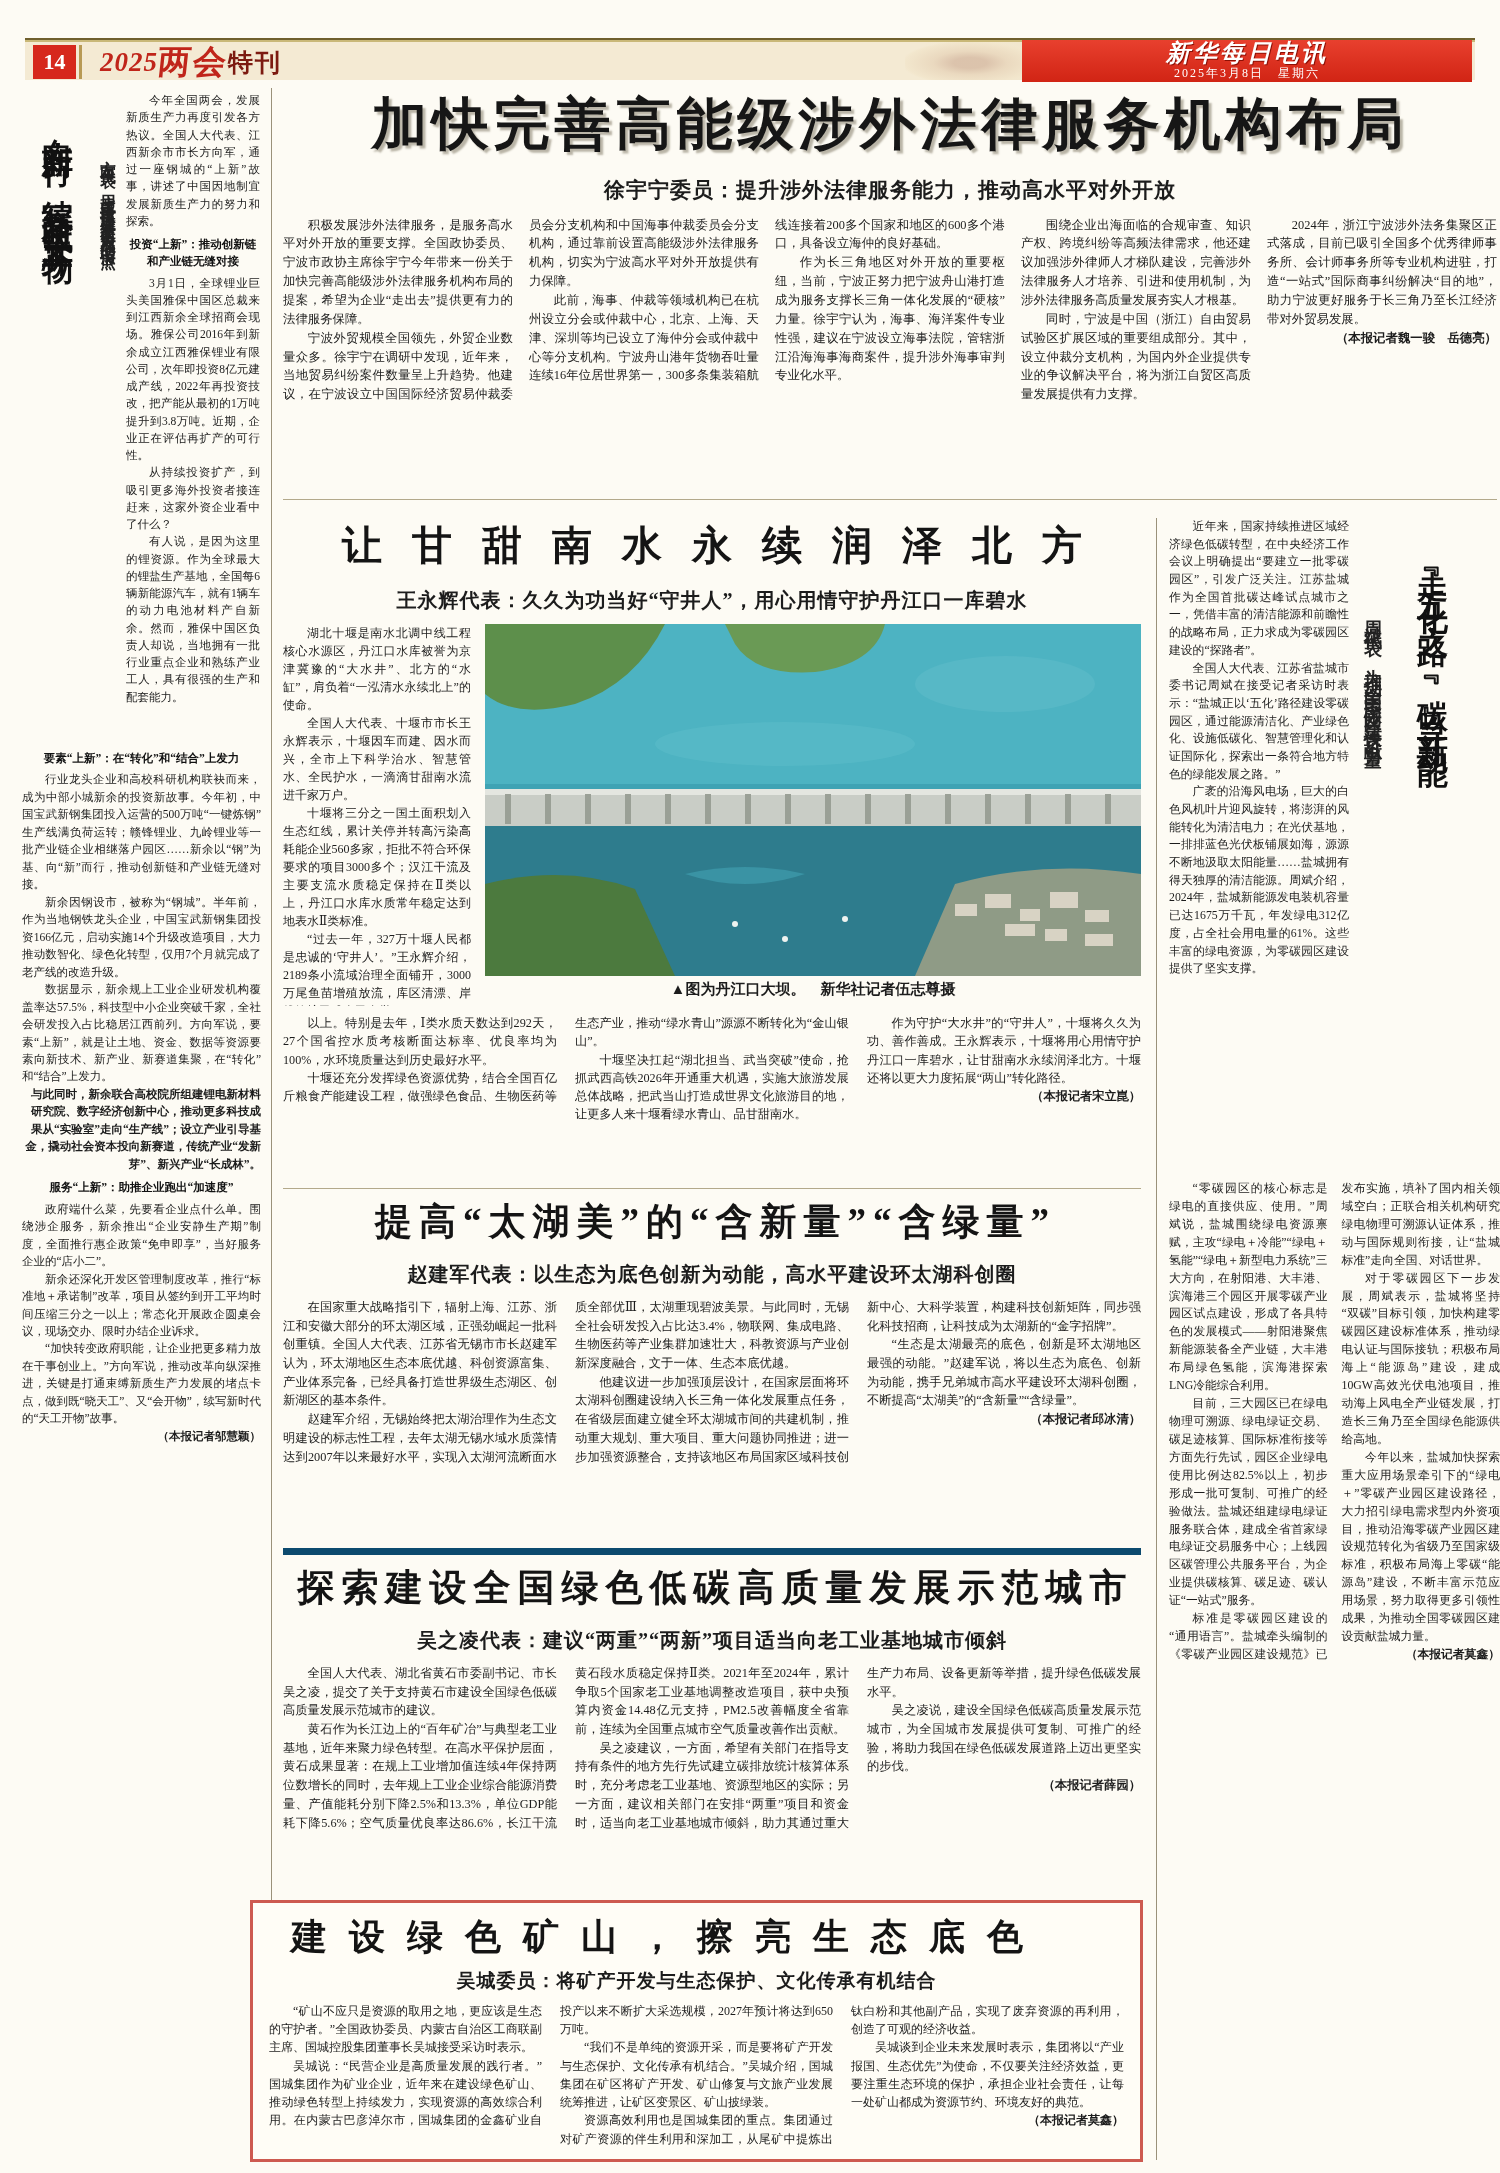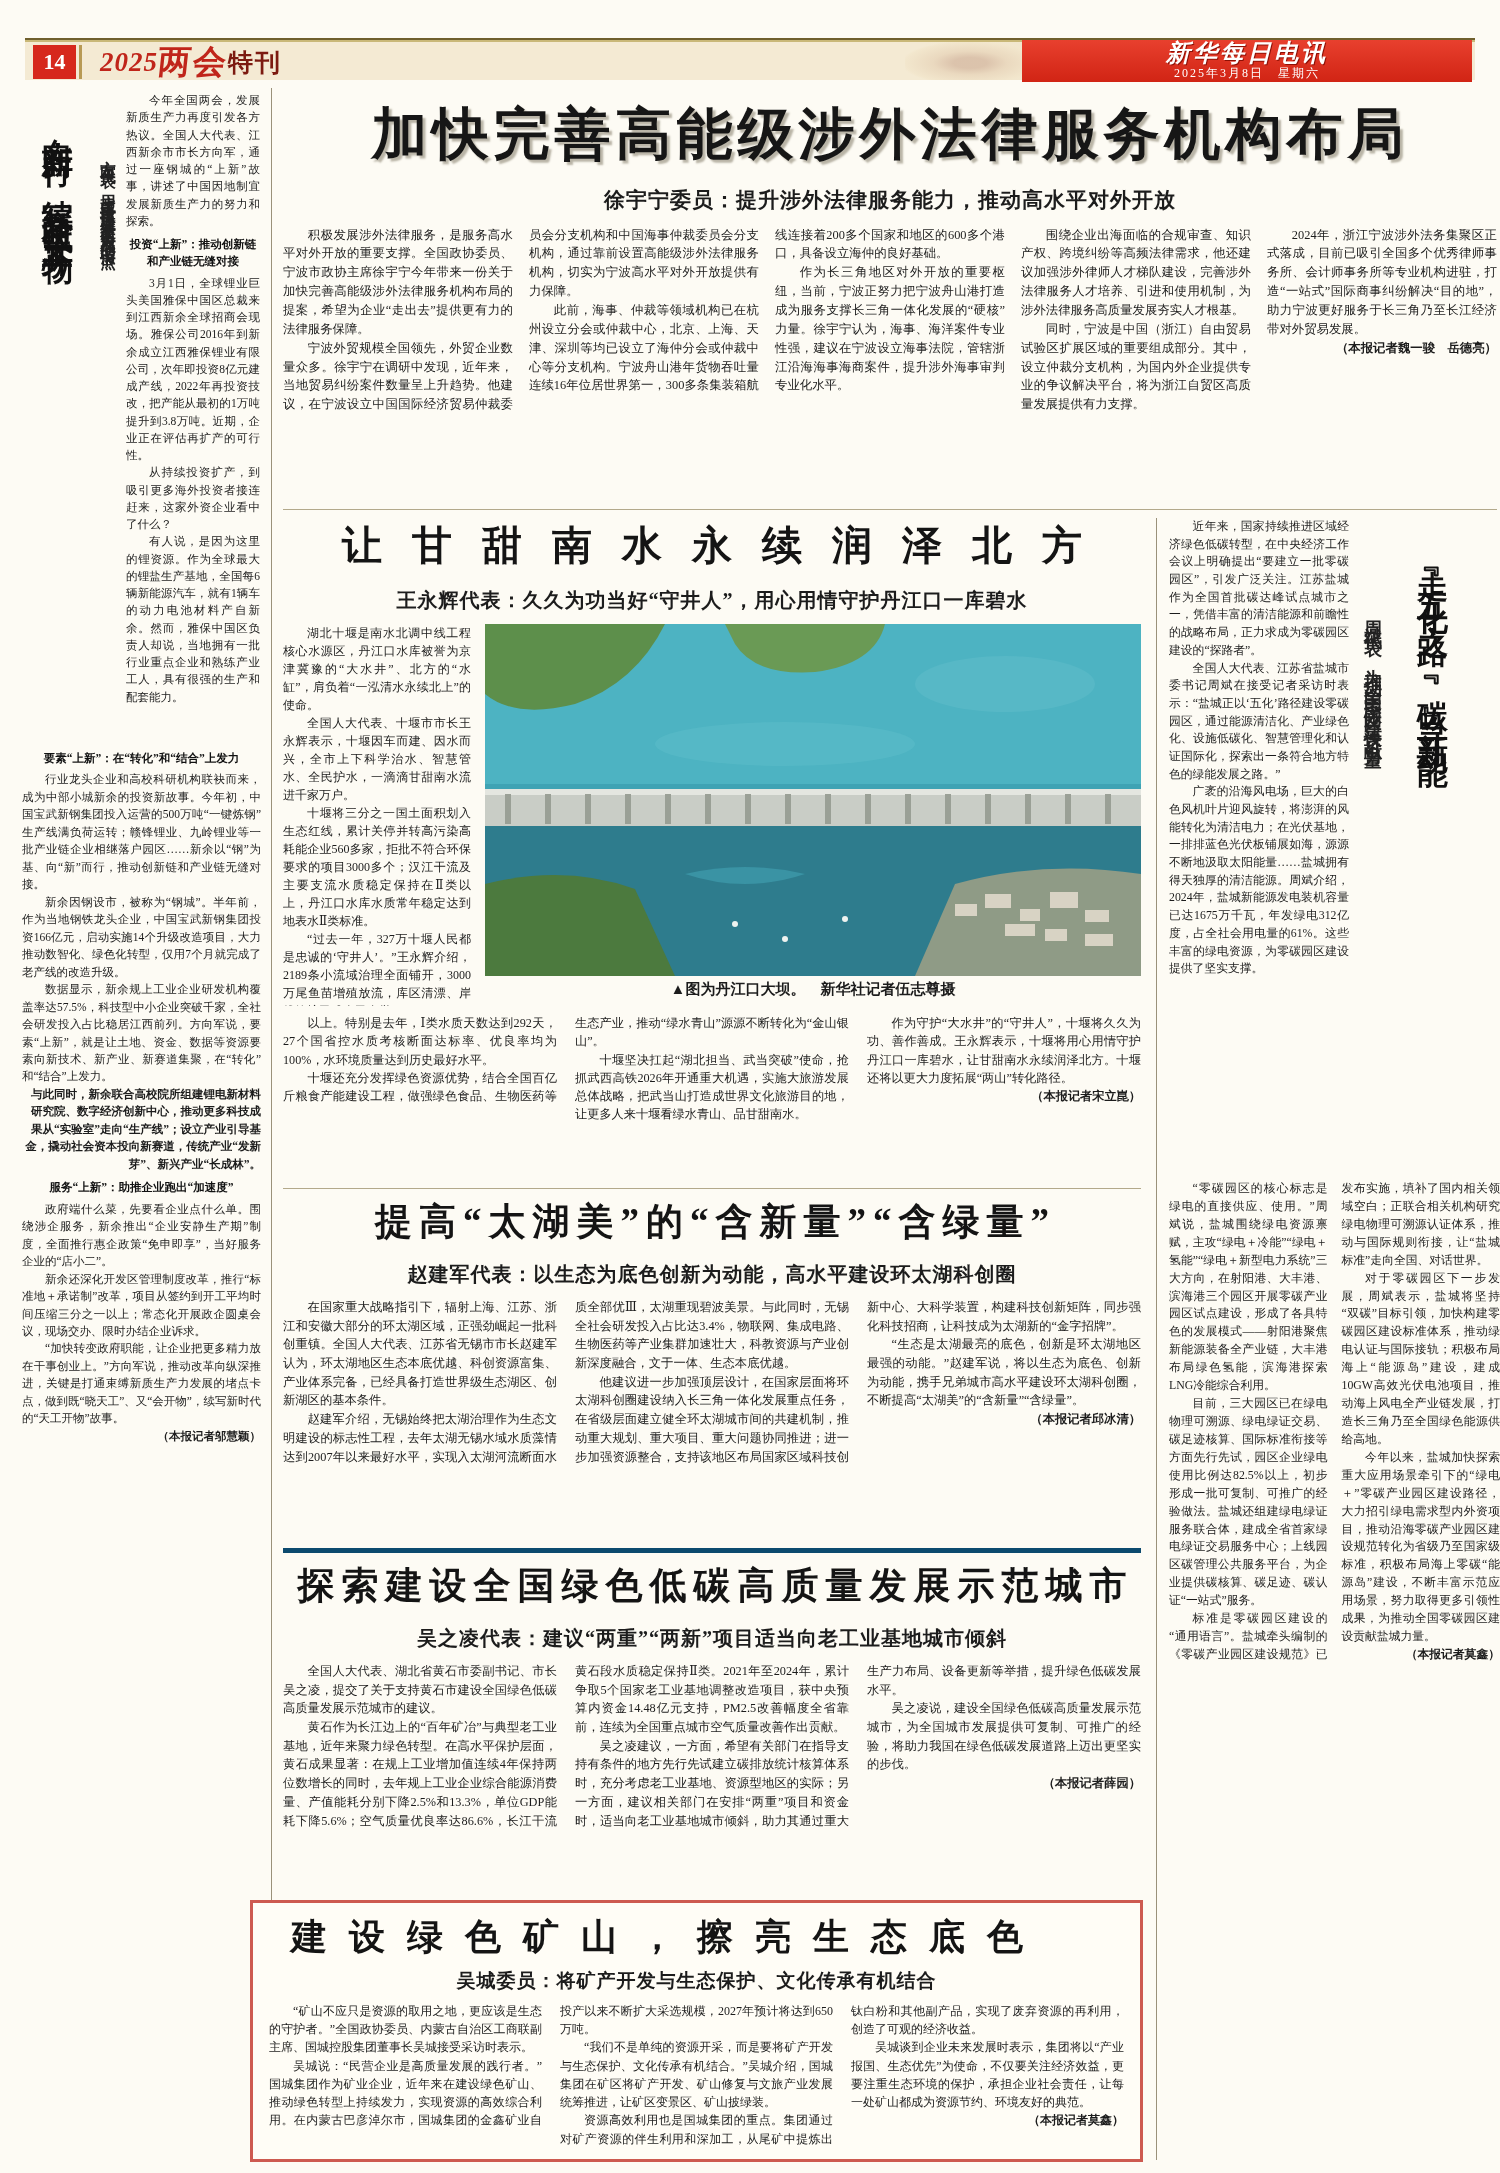--- a/index.html
+++ b/index.html
@@ -28,42 +28,42 @@
   .masthead { position:absolute; left:1022px; top:40px; width:450px; height:42px;
     background:linear-gradient(to bottom,#e8402e,#d12414); color:#fff; text-align:center; }
   .mh-name { font-size:24px; font-weight:bold; font-style:italic; letter-spacing:3px; line-height:26px;
     text-shadow:1px 1px 0 #8d0f05; }
   .mh-date { font-size:12px; letter-spacing:2px; line-height:14px; }
   
   p { text-align:justify; text-indent:2em; }
   .with-credit p:last-child { text-align:right; text-indent:0; font-weight:bold; }
   .subhead-inline { font-weight:bold; text-align:center; text-indent:0 !important; margin:6px 0 4px; color:#111; }
   
-  .lead { position:absolute; left:283px; top:90px; width:1214px; height:420px;
+  .lead { position:absolute; left:283px; top:80px; width:1214px; height:420px;
     border-bottom:1px solid #b3a98b; padding-bottom:0; }
   .lead-hl { font-size:56px; font-weight:bold; text-align:center; letter-spacing:5px;
     line-height:1.6; color:#161616; text-shadow:3px 3px 2px #b9b4a6; white-space:nowrap; }
   .lead-sub { font-size:21px; font-weight:bold; text-align:center; letter-spacing:1px; margin:6px 0 12px; }
   .lead-body { column-count:5; column-gap:16px; height:258px; overflow:hidden;
     font-size:12.4px; line-height:1.52; }
   
   .left-rail { position:absolute; left:22px; top:88px; width:250px; height:2074px;
     border-right:1px solid #9a917a; padding-right:10px; }
   .lr-top { display:flex; height:648px; }
   .vert { writing-mode:vertical-rl; text-orientation:upright; }
   .lr-hl { font-size:31px; font-weight:bold; width:66px; letter-spacing:6px; line-height:62px;
     color:#111; padding-top:26px; }
   .lr-by { font-size:15.5px; font-weight:bold; width:38px; letter-spacing:3px; line-height:36px; padding-top:60px; color:#222; }
   .lr-col { width:134px; font-size:11.5px; line-height:1.5; overflow:hidden; padding-top:4px; }
   .lr-bottom { margin-top:8px; height:1400px; overflow:hidden; font-size:11.5px; line-height:1.52; }
   
   .mid { position:absolute; left:283px; width:858px; }
   .art-water { top:518px; height:662px; }
   .art-taihu { top:1188px; height:352px; border-top:1px solid #b3a98b; padding-top:8px; }
-  .art-explore { top:1548px; height:346px; border-top:5px solid #0c4a6e; padding-top:8px; }
+  .art-explore { top:1548px; height:346px; border-top:7px solid #0c4a6e; padding-top:8px; }
   .hl2 { font-size:40px; font-weight:bold; text-align:center; letter-spacing:30px; text-indent:30px;
     white-space:nowrap; color:#141414; }
   .hl3 { font-size:37px; font-weight:bold; text-align:center; letter-spacing:7px; text-indent:7px;
     white-space:nowrap; color:#141414; }
   .hl4 { font-size:36px; font-weight:bold; text-align:left; letter-spacing:22px; text-indent:22px;
     white-space:nowrap; color:#141414; }
   .byline { font-size:20px; font-weight:bold; text-align:center; margin:14px 0 10px; letter-spacing:1px; }
   .water-row { display:flex; gap:14px; }
   .water-left { width:188px; font-size:12px; line-height:1.5; height:382px; overflow:hidden; }
   .photo-wrap { width:656px; }

